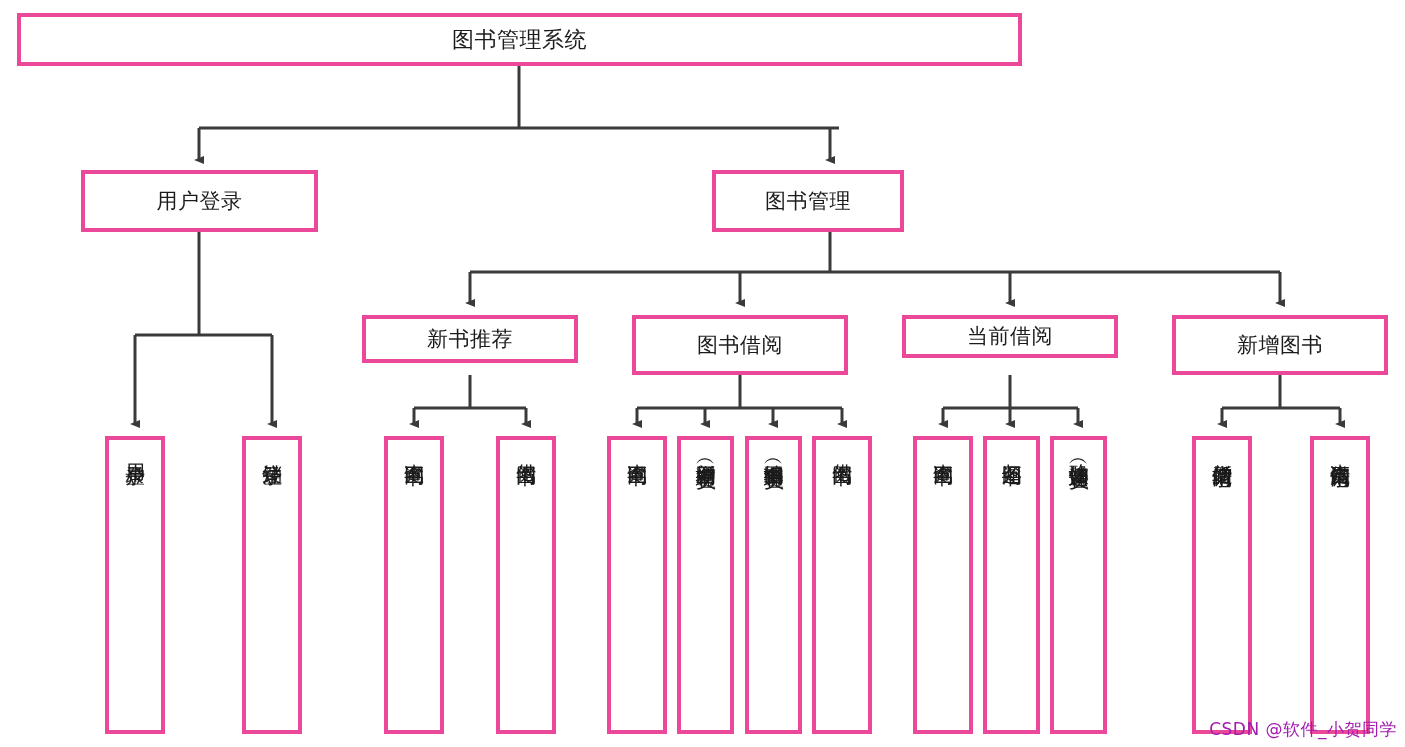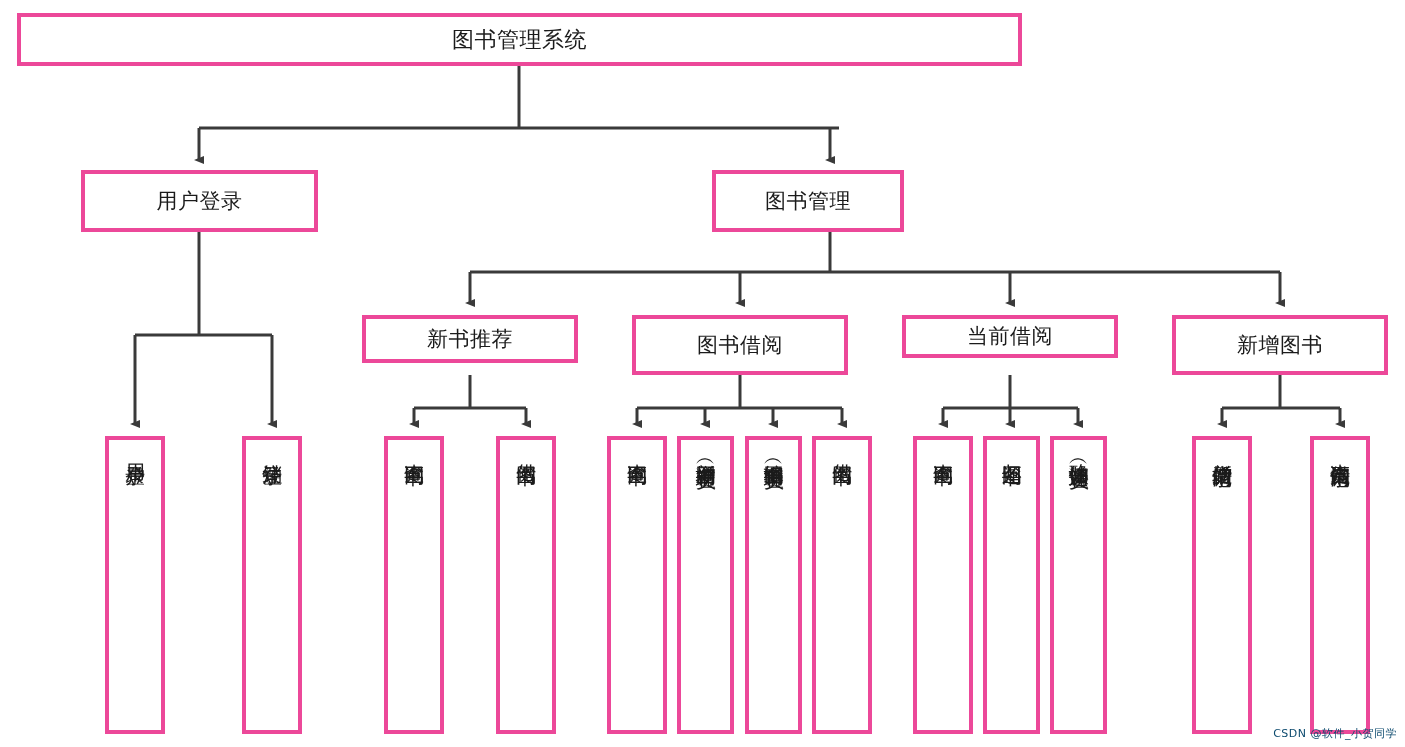--- a/index.html
+++ b/index.html
@@ -54,22 +54,22 @@
     text-orientation: upright;
     line-height: 1.08;
     letter-spacing: 1px;
     white-space: nowrap;
     display: block;
   }
   .watermark {
     position: absolute;
     right: 8px;
     bottom: 6px;
-    font-size: 11px;
-    color: #0c4a6e;
+    font-size: 17px;
+    color: #a21caf;
     letter-spacing: 0.5px;
     z-index: 3;
     white-space: nowrap;
   }
 </style>
 </head>
 <body>
 
 <div id="canvas">
 

